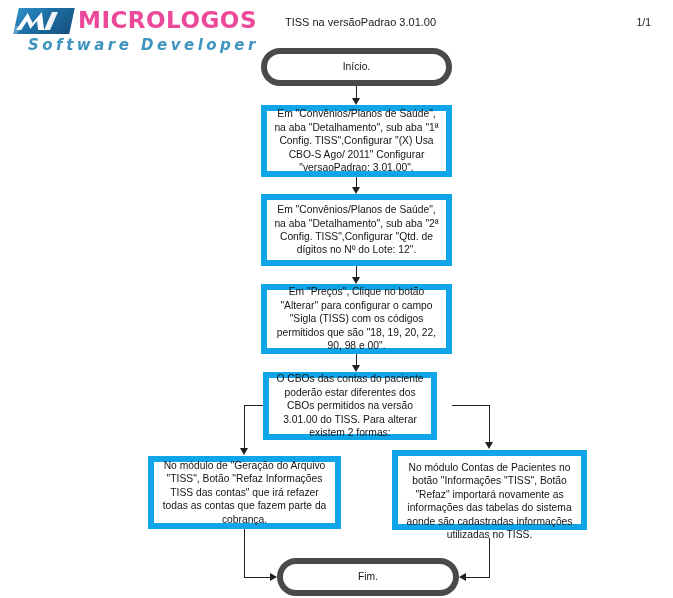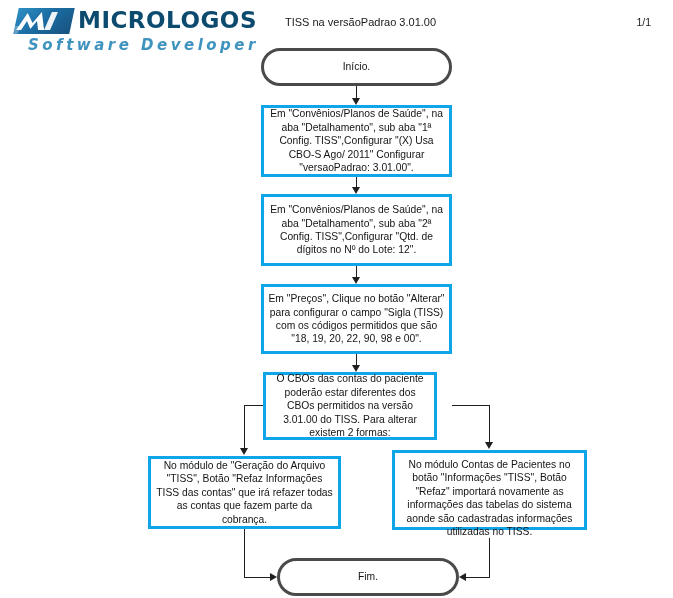--- a/index.html
+++ b/index.html
@@ -38,21 +38,21 @@
   }
   #logo-mark svg { position:absolute; left:-4px; top:0; }
   #brand-name {
     position: absolute;
     left: 66px;
     top: 2px;
     font-family: "DejaVu Sans", sans-serif;
     font-weight: bold;
     font-size: 23px;
     letter-spacing: 0.5px;
-    color: #0c4a6e;
+    color: #ec4899;
     font-variant: small-caps;
     text-transform: uppercase;
     line-height: 28px;
   }
   #brand-tagline {
     position: absolute;
     left: 16px;
     top: 32px;
     font-family: "DejaVu Sans", sans-serif;
     font-style: italic;
@@ -79,21 +79,21 @@
     white-space: nowrap;
     transform: translateX(-100%);
     text-align: center;
   }
 
   
   .node {
     position: absolute;
     box-sizing: border-box;
     background: #ffffff;
-    border: 3px solid #0ea5e9;
+    border: 6px solid #0ea5e9;
     display: flex;
     align-items: center;
     justify-content: center;
     text-align: center;
     font-size: 10.3px;
     line-height: 13.4px;
     color: #141414;
     padding: 2px 4px;
     z-index: 3;
   }

